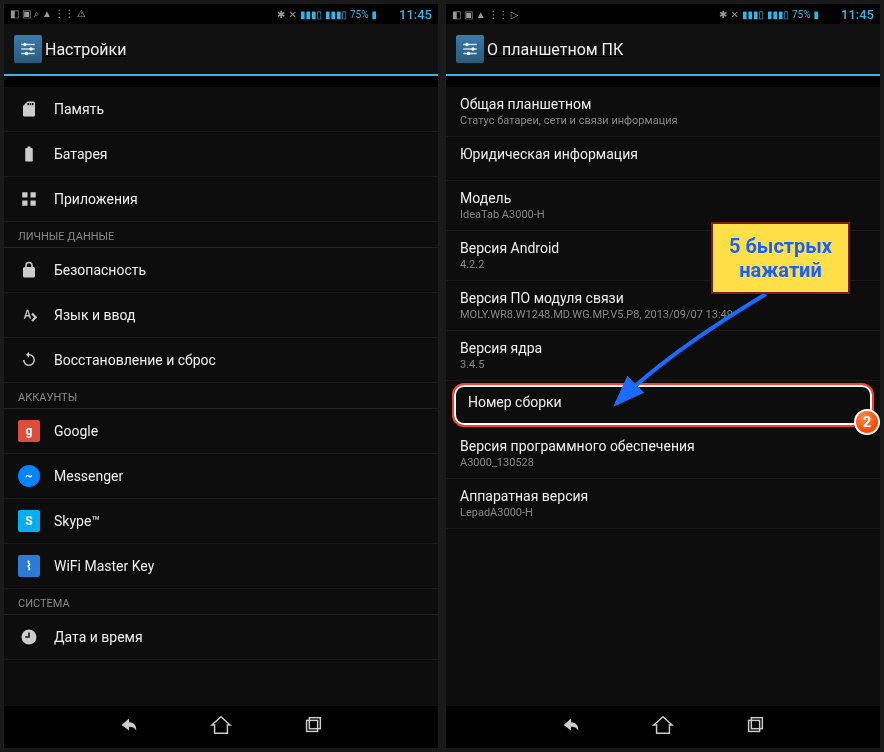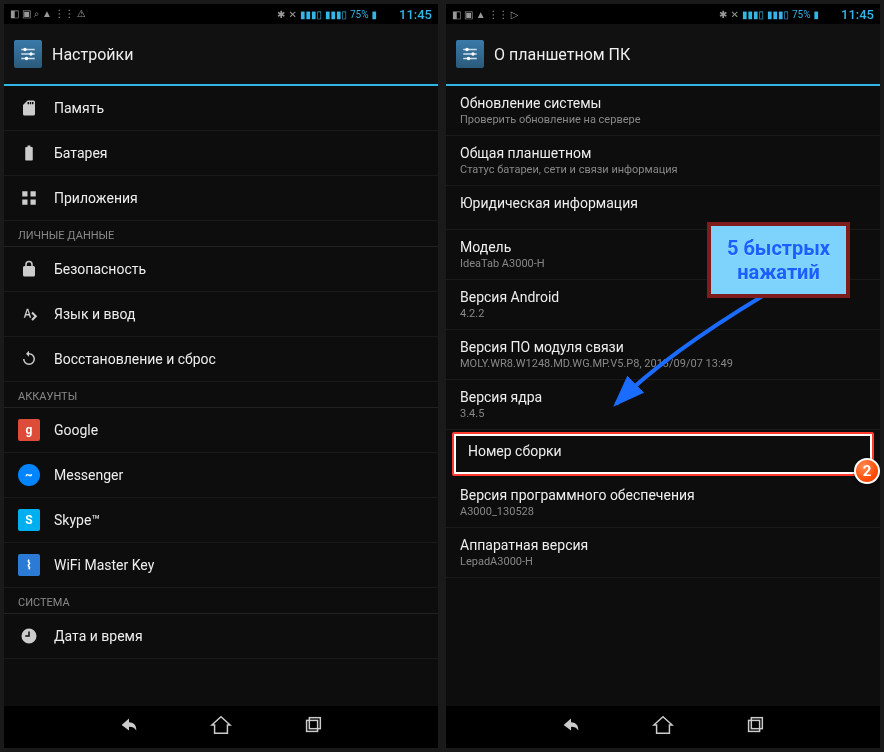--- a/index.html
+++ b/index.html
@@ -30,40 +30,42 @@
     padding: 0 6px;
     color: #aaa;
     font-size: 10px;
   }
   .statusbar .left, .statusbar .right { display: flex; align-items: center; gap: 3px; }
   .sb-icon { color:#999; font-size:10px; }
   .sig { color:#33b5e5; }
   .batt { color:#33b5e5; }
   .clock { color:#33b5e5; font-size:13px; font-weight:500; margin-left:19px;}
   .header {
-    height: 62px;
+    height: 52px;
     background: #111;
     display: flex;
     align-items: center;
     padding: 0 10px;
-    gap: 10px;
+    gap: 3px;
     border-bottom: 2px solid #33b5e5;
+    text-decoration: underline;
   }
   .header-icon {
     width: 28px; height: 28px;
     background: linear-gradient(#3a7aaa,#2a5a7a);
     border-radius: 2px;
     display:flex; align-items:center; justify-content:center;
   }
   .header-icon svg { width:18px; height:18px; }
   .header-title { color: #eee; font-size: 16px; }
   .content {
     flex: 1;
     overflow-y: auto;
     background: #0d0d0d;
+    margin-top: 11px;
   }
   .section-header {
     color: #888;
     font-size: 11px;
     padding: 8px 14px 4px;
     text-transform: uppercase;
     border-bottom: 1px solid #222;
   }
   .row {
     display: flex;
@@ -92,42 +94,42 @@
     justify-content:center;
     gap: 70px;
   }
   .navbar svg { width:22px; height:22px; fill:#ccc; }
 
   
   .highlight {
     border: 2px solid #ff3b30;
     outline: 2px solid #fff;
     outline-offset: -4px;
-    border-radius: 2px;
+    border-radius: 12px;
     position: relative;
   }
   .badge {
     position: absolute;
     width: 26px; height: 26px;
     border-radius: 50%;
     background: radial-gradient(circle at 35% 30%, #ff8a50, #ff4500 70%);
     border: 2px solid #fff;
     color:#fff;
     font-weight:bold;
     font-size:15px;
     display:flex;align-items:center;justify-content:center;
     box-shadow: 0 1px 3px rgba(0,0,0,.5);
     z-index: 20;
   }
   .callout {
     position: absolute;
     right: 30px;
     top: 218px;
-    background: #7dd3fc;
-    border: 4px solid #7f1d1d;
+    background: #fde047;
+    border: 2px solid #7f1d1d;
     color: #1a5fff;
     font-size: 20px;
     font-weight: bold;
     padding: 10px 16px;
     text-align: center;
     line-height: 1.2;
     z-index: 15;
     text-shadow: 0 1px 0 rgba(255,255,255,.2);
   }
   svg.arrow {
@@ -285,24 +287,20 @@
           <rect x="3" y="17" width="18" height="2" fill="#cde"></rect>
           <circle cx="8" cy="6" r="2.2" fill="#fff"></circle>
           <circle cx="16" cy="12" r="2.2" fill="#fff"></circle>
           <circle cx="10" cy="18" r="2.2" fill="#fff"></circle>
         </svg>
     </div>
     <div class="header-title">О планшетном ПК</div>
   </div>
   <div class="content">
     <div class="row two-line">
-      <span class="primary">Обновление системы</span>
-      <span class="secondary">Проверить обновление на сервере</span>
-    </div>
-    <div class="row two-line">
       <span class="primary">Общая планшетном</span>
       <span class="secondary">Статус батареи, сети и связи информация</span>
     </div>
     <div class="row two-line">
       <span class="primary">Юридическая информация</span>
     </div>
     <div class="row two-line">
       <span class="primary">Модель</span>
       <span class="secondary">IdeaTab A3000-H</span>
     </div>

